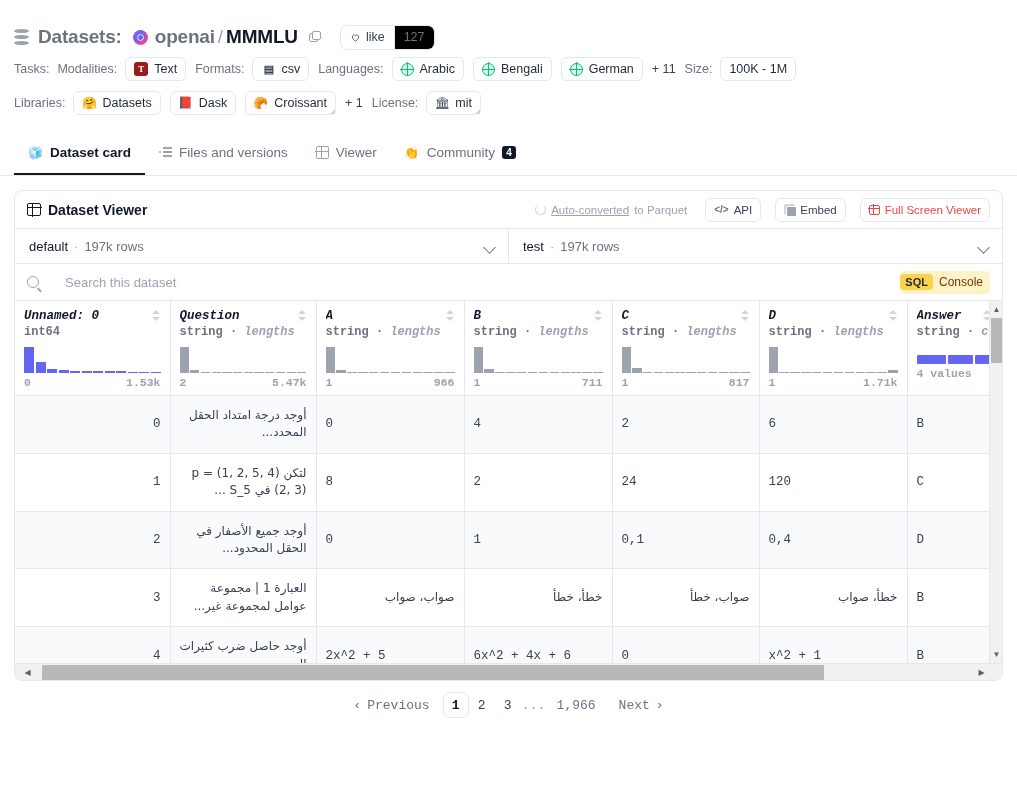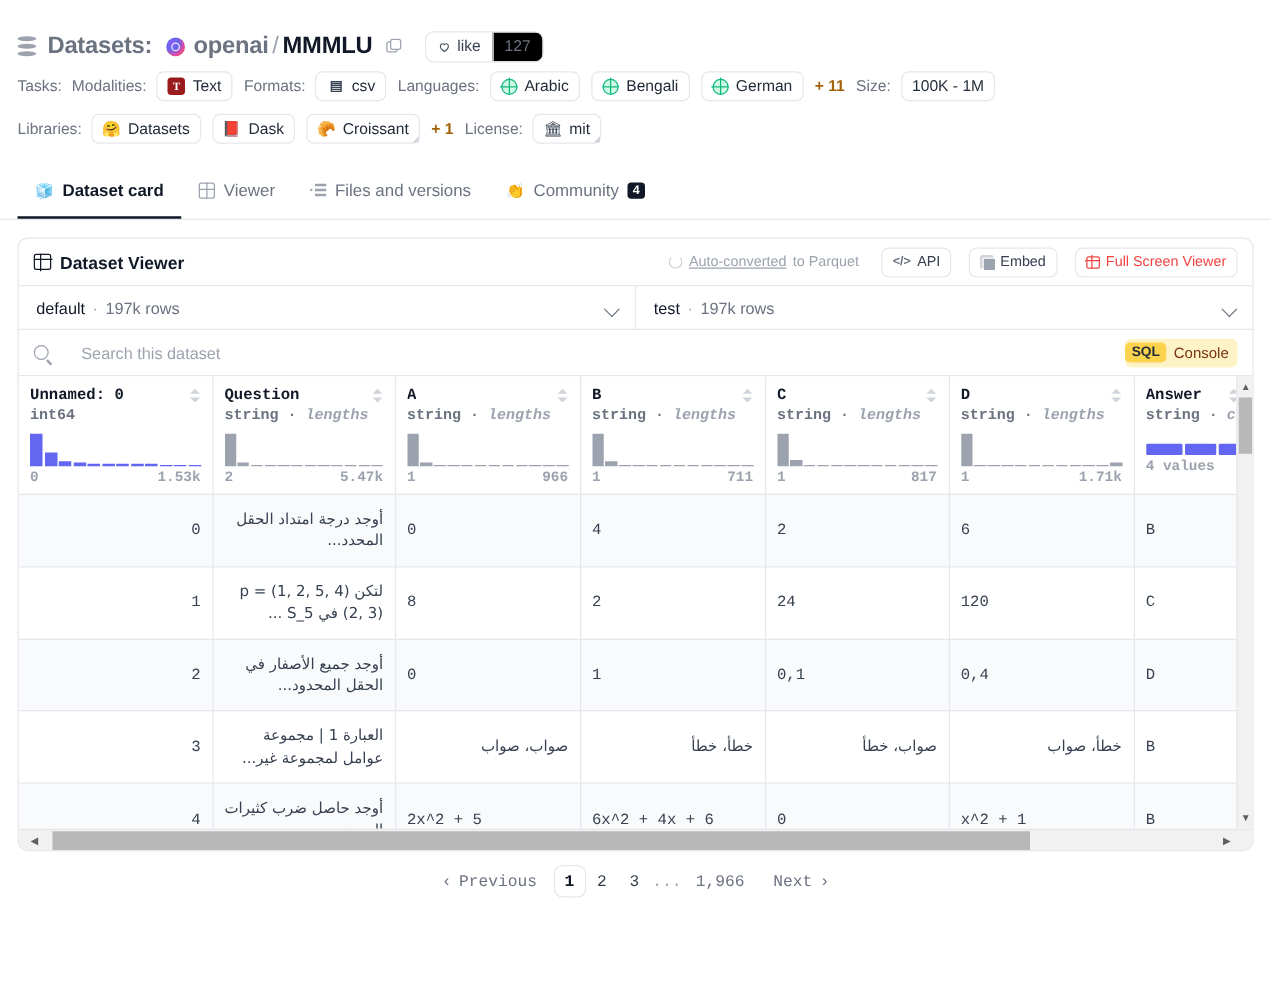--- a/index.html
+++ b/index.html
@@ -57,21 +57,21 @@
   .ic-qa { border:1.4px solid #93c5fd; border-radius:3px; background:#eff6ff; }
   .ic-text { background:#991b1b; color:#fff; border-radius:3px; font-weight:700;
              font-size:9px; font-family:"Liberation Serif",serif; }
   .ic-csv { color:#374151; letter-spacing:-1px; font-weight:900; font-size:11px; }
   .globe { width:13px; height:13px; border-radius:50%; border:1.4px solid #10b981;
            position:relative; flex:none; background:#d1fae5; }
   .globe::before{ content:""; position:absolute; left:50%; top:-1.4px; bottom:-1.4px; width:0;
            border-left:1.4px solid #10b981; }
   .globe::after{ content:""; position:absolute; top:50%; left:-1.4px; right:-1.4px; height:0;
            border-top:1.4px solid #10b981; }
-  .plus-n { font-size:12.5px; color:#a16207; margin:0 9px 0 0; white-space:nowrap;font-weight:bold; }
+  .plus-n { font-size:12.5px; color:#404040; margin:0 9px 0 0; white-space:nowrap; }
   .emoji { font-size:12px; line-height:1; }
   .bank { font-size:12px; color:#374151; }
 
   
   .tabs { display:flex; align-items:flex-end; gap:0; padding:0 14px; height:44px;
           border-bottom:1px solid #e5e7eb; background:#fff; margin-top:12px; }
   .tab { display:flex; align-items:center; gap:7px; padding:0 14px; height:43px;
          font-size:13.5px; color:#6b7280; cursor:pointer; border-bottom:2px solid transparent;
          position:relative; }
   .tab.active { color:#111827; font-weight:700; border-bottom-color:#111827; }
@@ -146,21 +146,21 @@
   
   .tbl-wrap { position:relative; height:362px; overflow:hidden; }
   .tbl-scroll { position:absolute; inset:0 13px 0 0; overflow:hidden; }
   table { border-collapse:collapse; table-layout:fixed; width:986px; }
   th { border-right:1px solid #e5e7eb; border-bottom:1px solid #e5e7eb;
        vertical-align:top; padding:8px 9px 6px 9px; background:#fff; text-align:left; }
   td { border-right:1px solid #e5e7eb; border-bottom:1px solid #e5e7eb;
        padding:11px 9px; font-size:12.5px; color:#374151; vertical-align:middle;
        font-family:"Liberation Mono","DejaVu Sans Mono",monospace; height:49px; }
   tr.alt td { background:#f9fafb; }
-  .th-top { display:flex; align-items:flex-end; }
+  .th-top { display:flex; align-items:flex-start;font-style:italic; }
   .th-name { font-size:12.5px; font-weight:700; color:#111827;
              font-family:"Liberation Mono","DejaVu Sans Mono",monospace; white-space:nowrap;
              overflow:hidden; }
   .sorter { margin-left:auto; width:9px; height:13px; position:relative; flex:none; cursor:pointer;}
   .sorter::before,.sorter::after{ content:""; position:absolute; left:0; width:0; height:0;
      border-left:4.5px solid transparent; border-right:4.5px solid transparent; }
   .sorter::before{ top:1px; border-bottom:4.5px solid #d1d5db; }
   .sorter::after { bottom:1px; border-top:4.5px solid #d1d5db; }
   .th-type { font-size:12px; color:#6b7280; margin-top:2px;
              font-family:"Liberation Mono","DejaVu Sans Mono",monospace; white-space:nowrap;}
@@ -285,31 +285,31 @@
     </span>
   </div>
 </div>
 
 <div class="tabs">
   <div class="tab active">
     <span class="emoji">🧊</span>
     <span>Dataset card</span>
   </div>
   <div class="tab">
-    <span class="grid-ic"></span>
-    <span>Viewer</span>
-  </div>
-  <div class="tab">
     <span class="files-ic">
         <b></b>
         <b></b>
         <b></b>
         <u></u>
       </span>
     <span>Files and versions</span>
+  </div>
+  <div class="tab">
+    <span class="grid-ic"></span>
+    <span>Viewer</span>
   </div>
   <div class="tab">
     <span class="emoji">👏</span>
     <span>Community</span>
     <span class="tab-badge">4</span>
   </div>
 </div>
 
 <div class="outer">
  <div class="card">

